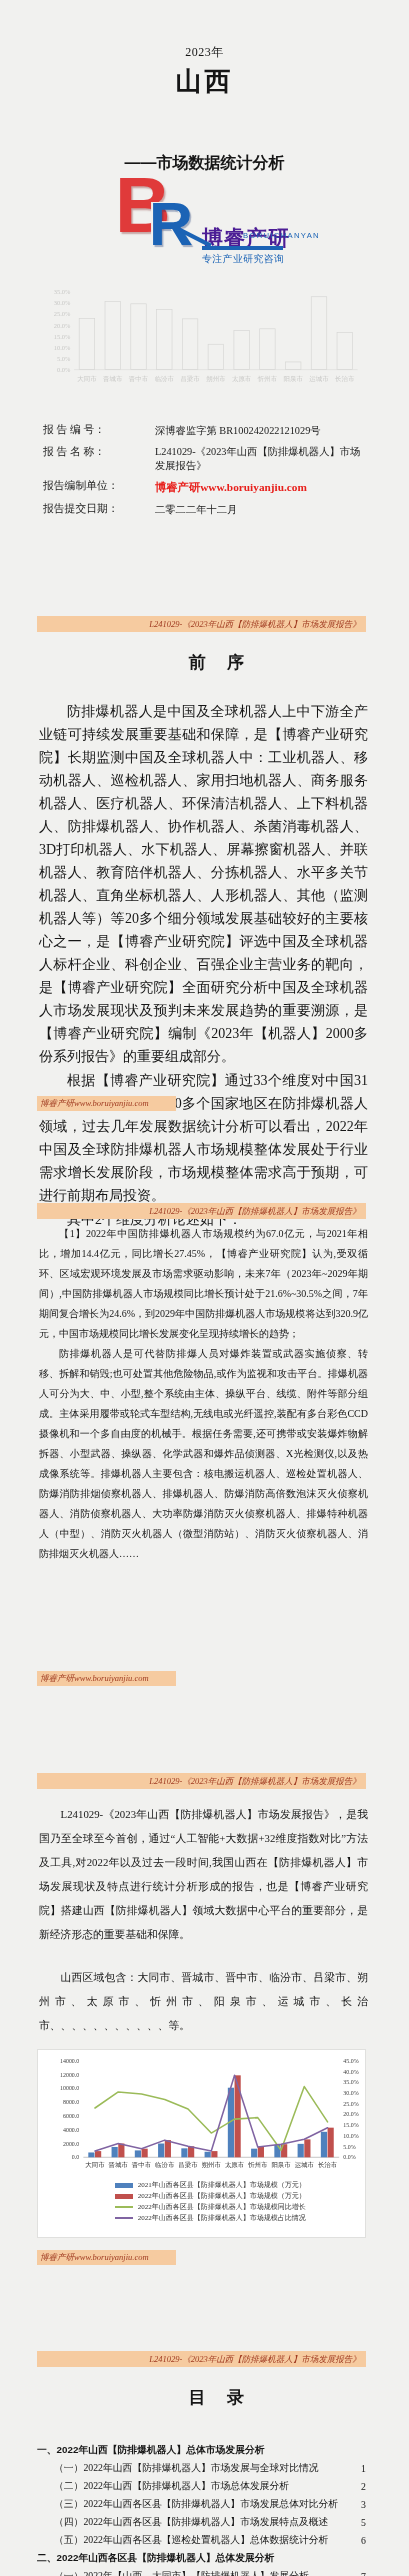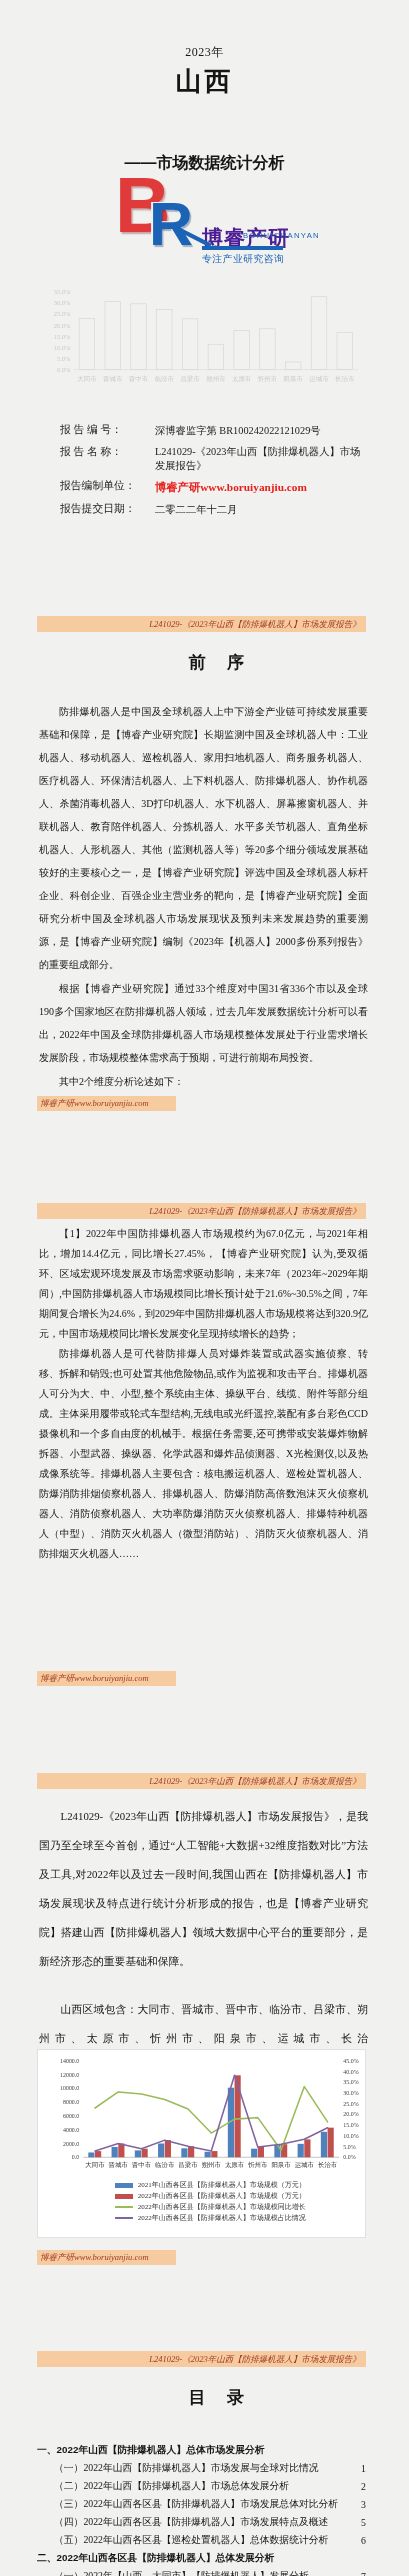--- a/index.html
+++ b/index.html
@@ -33,43 +33,43 @@
   .logo .bar{position:absolute;left:87px;top:65px;width:81px;height:3.6px;background:#1b63b5;}
   .logo .tagline{position:absolute;left:87px;top:72px;font-family:"Liberation Sans","DejaVu Sans",sans-serif;
     font-size:9.8px;color:#1b63b5;letter-spacing:0.5px;}
 
   
   .wm-chart{top:284px;left:39px;width:330px;height:111px;}
 
   
   .info{top:423px;left:37px;width:330px;height:103px;}
   .info-row{position:absolute;left:0;width:330px;}
-  .info-label{position:absolute;left:23px;top:0;font-size:10.8px;color:#222;}
+  .info-label{position:absolute;left:6px;top:0;font-size:10.8px;color:#222;}
   .info-value{position:absolute;left:118px;top:0.5px;width:212px;font-size:10.3px;line-height:14px;color:#222;}
   .info-value.red{color:#e8201c;font-weight:bold;font-size:11.3px;}
 
   
   .band{left:37px;width:329px;height:16px;background:#f6cba0;}
   .band .band-text{display:block;text-align:right;padding:2.6px 5.2px 0 0;font-style:italic;
     font-size:8.5px;color:#a03c22;}
   .footer-band{left:37px;width:139px;height:15px;background:#f6cba0;}
   .footer-band .band-text{display:block;padding:2.1px 0 0 3.1px;font-style:italic;font-size:8.5px;color:#a03c22;}
 
   
   .sec-title{font-size:17px;font-weight:bold;letter-spacing:2.1px;margin-left:13px;}
   .preface-title{top:651px;}
   .toc-title{top:2386px;}
 
   
   .paras{left:39px;width:329px;}
   .paras p{margin:0;text-indent:2em;text-align:justify;}
-  .preface-paras{top:700px;font-size:10px;line-height:23px;}
+  .preface-paras{top:700px;font-size:14px;line-height:23px;}
   .preface-paras p{margin-bottom:1px;}
   .page2-paras{top:1224px;font-size:10px;line-height:20px;}
-  .page3-paras{top:1802px;font-size:10.8px;line-height:29px;}
+  .page3-paras{top:1802px;font-size:10.8px;line-height:24px;}
   .page3-paras p+p{margin-top:18.5px;}
 
   
   .chart-box{top:2049px;left:37px;width:329px;height:189px;background:#ffffff;
     border:0.5px solid #e0e0de;box-sizing:border-box;padding:3.1px 0 0 0;}
   .legend{margin:1px 0 0 77px;}
   .legend-item{display:flex;align-items:center;height:10.8px;}
   .legend-swatch{width:17.5px;height:5.2px;margin-right:5.2px;flex:0 0 auto;}
   .legend-swatch.line{height:2.1px;}
   .legend-label{font-size:7px;color:#333;white-space:nowrap;}

